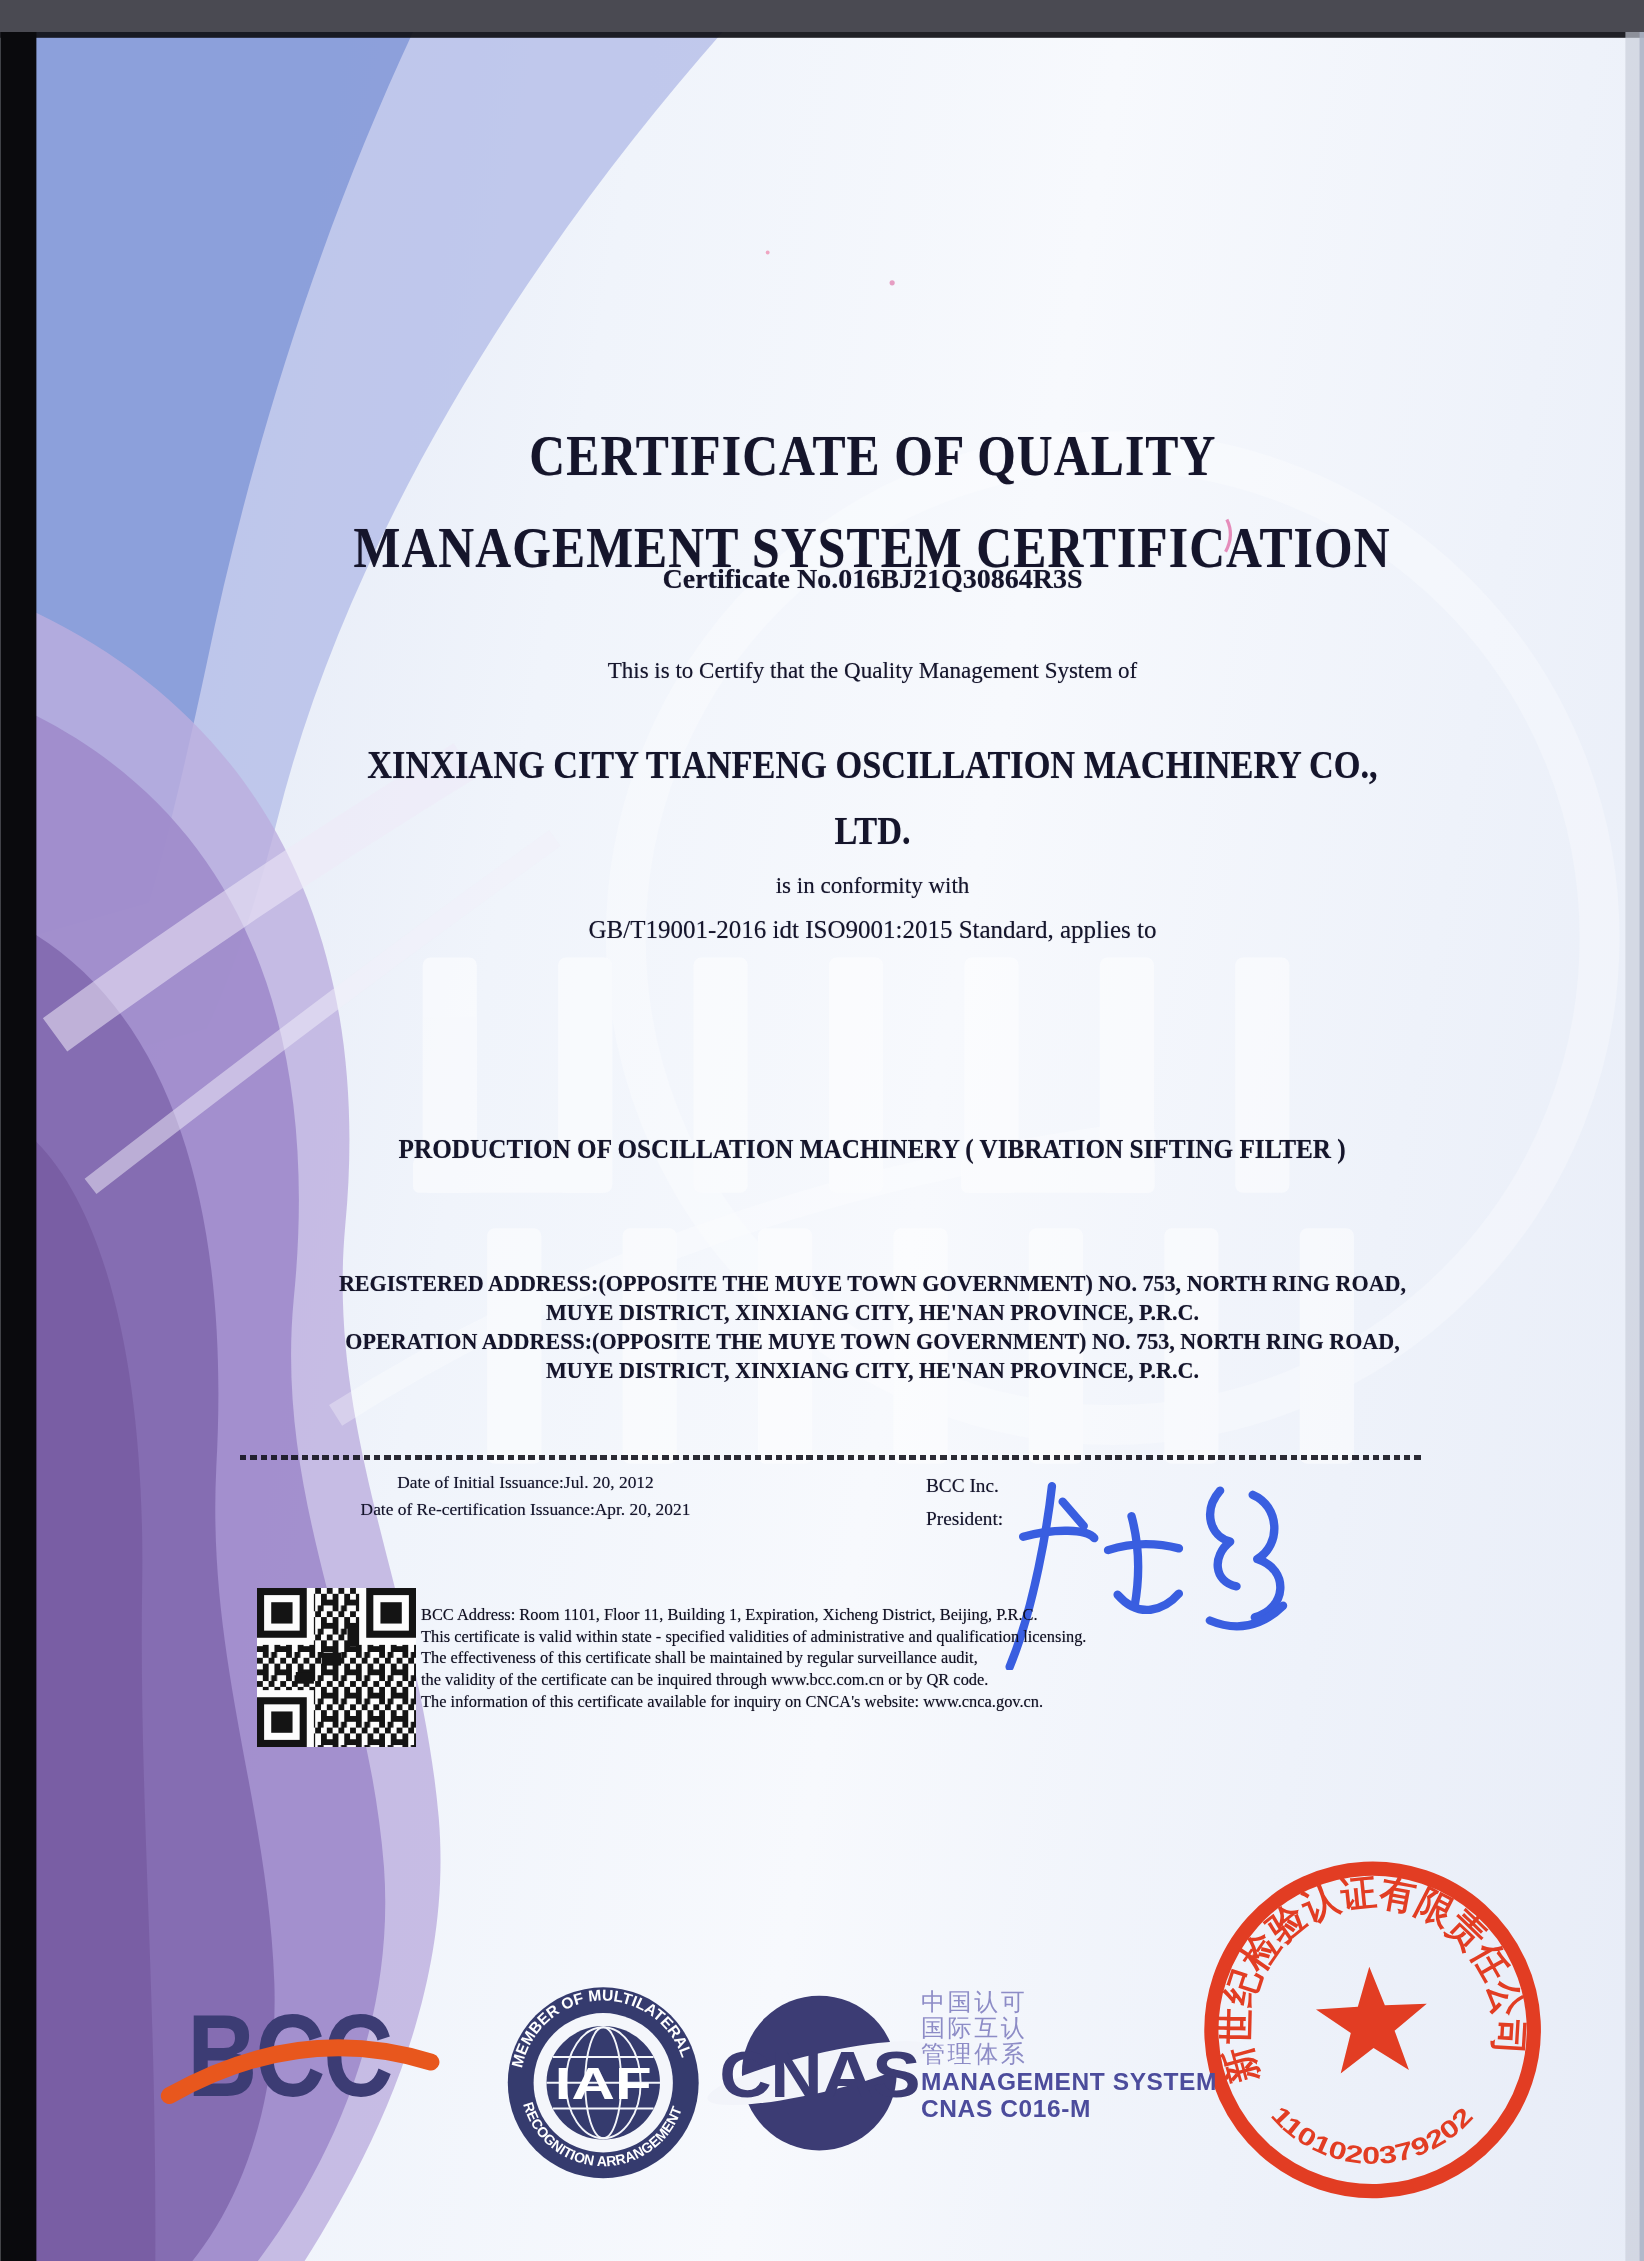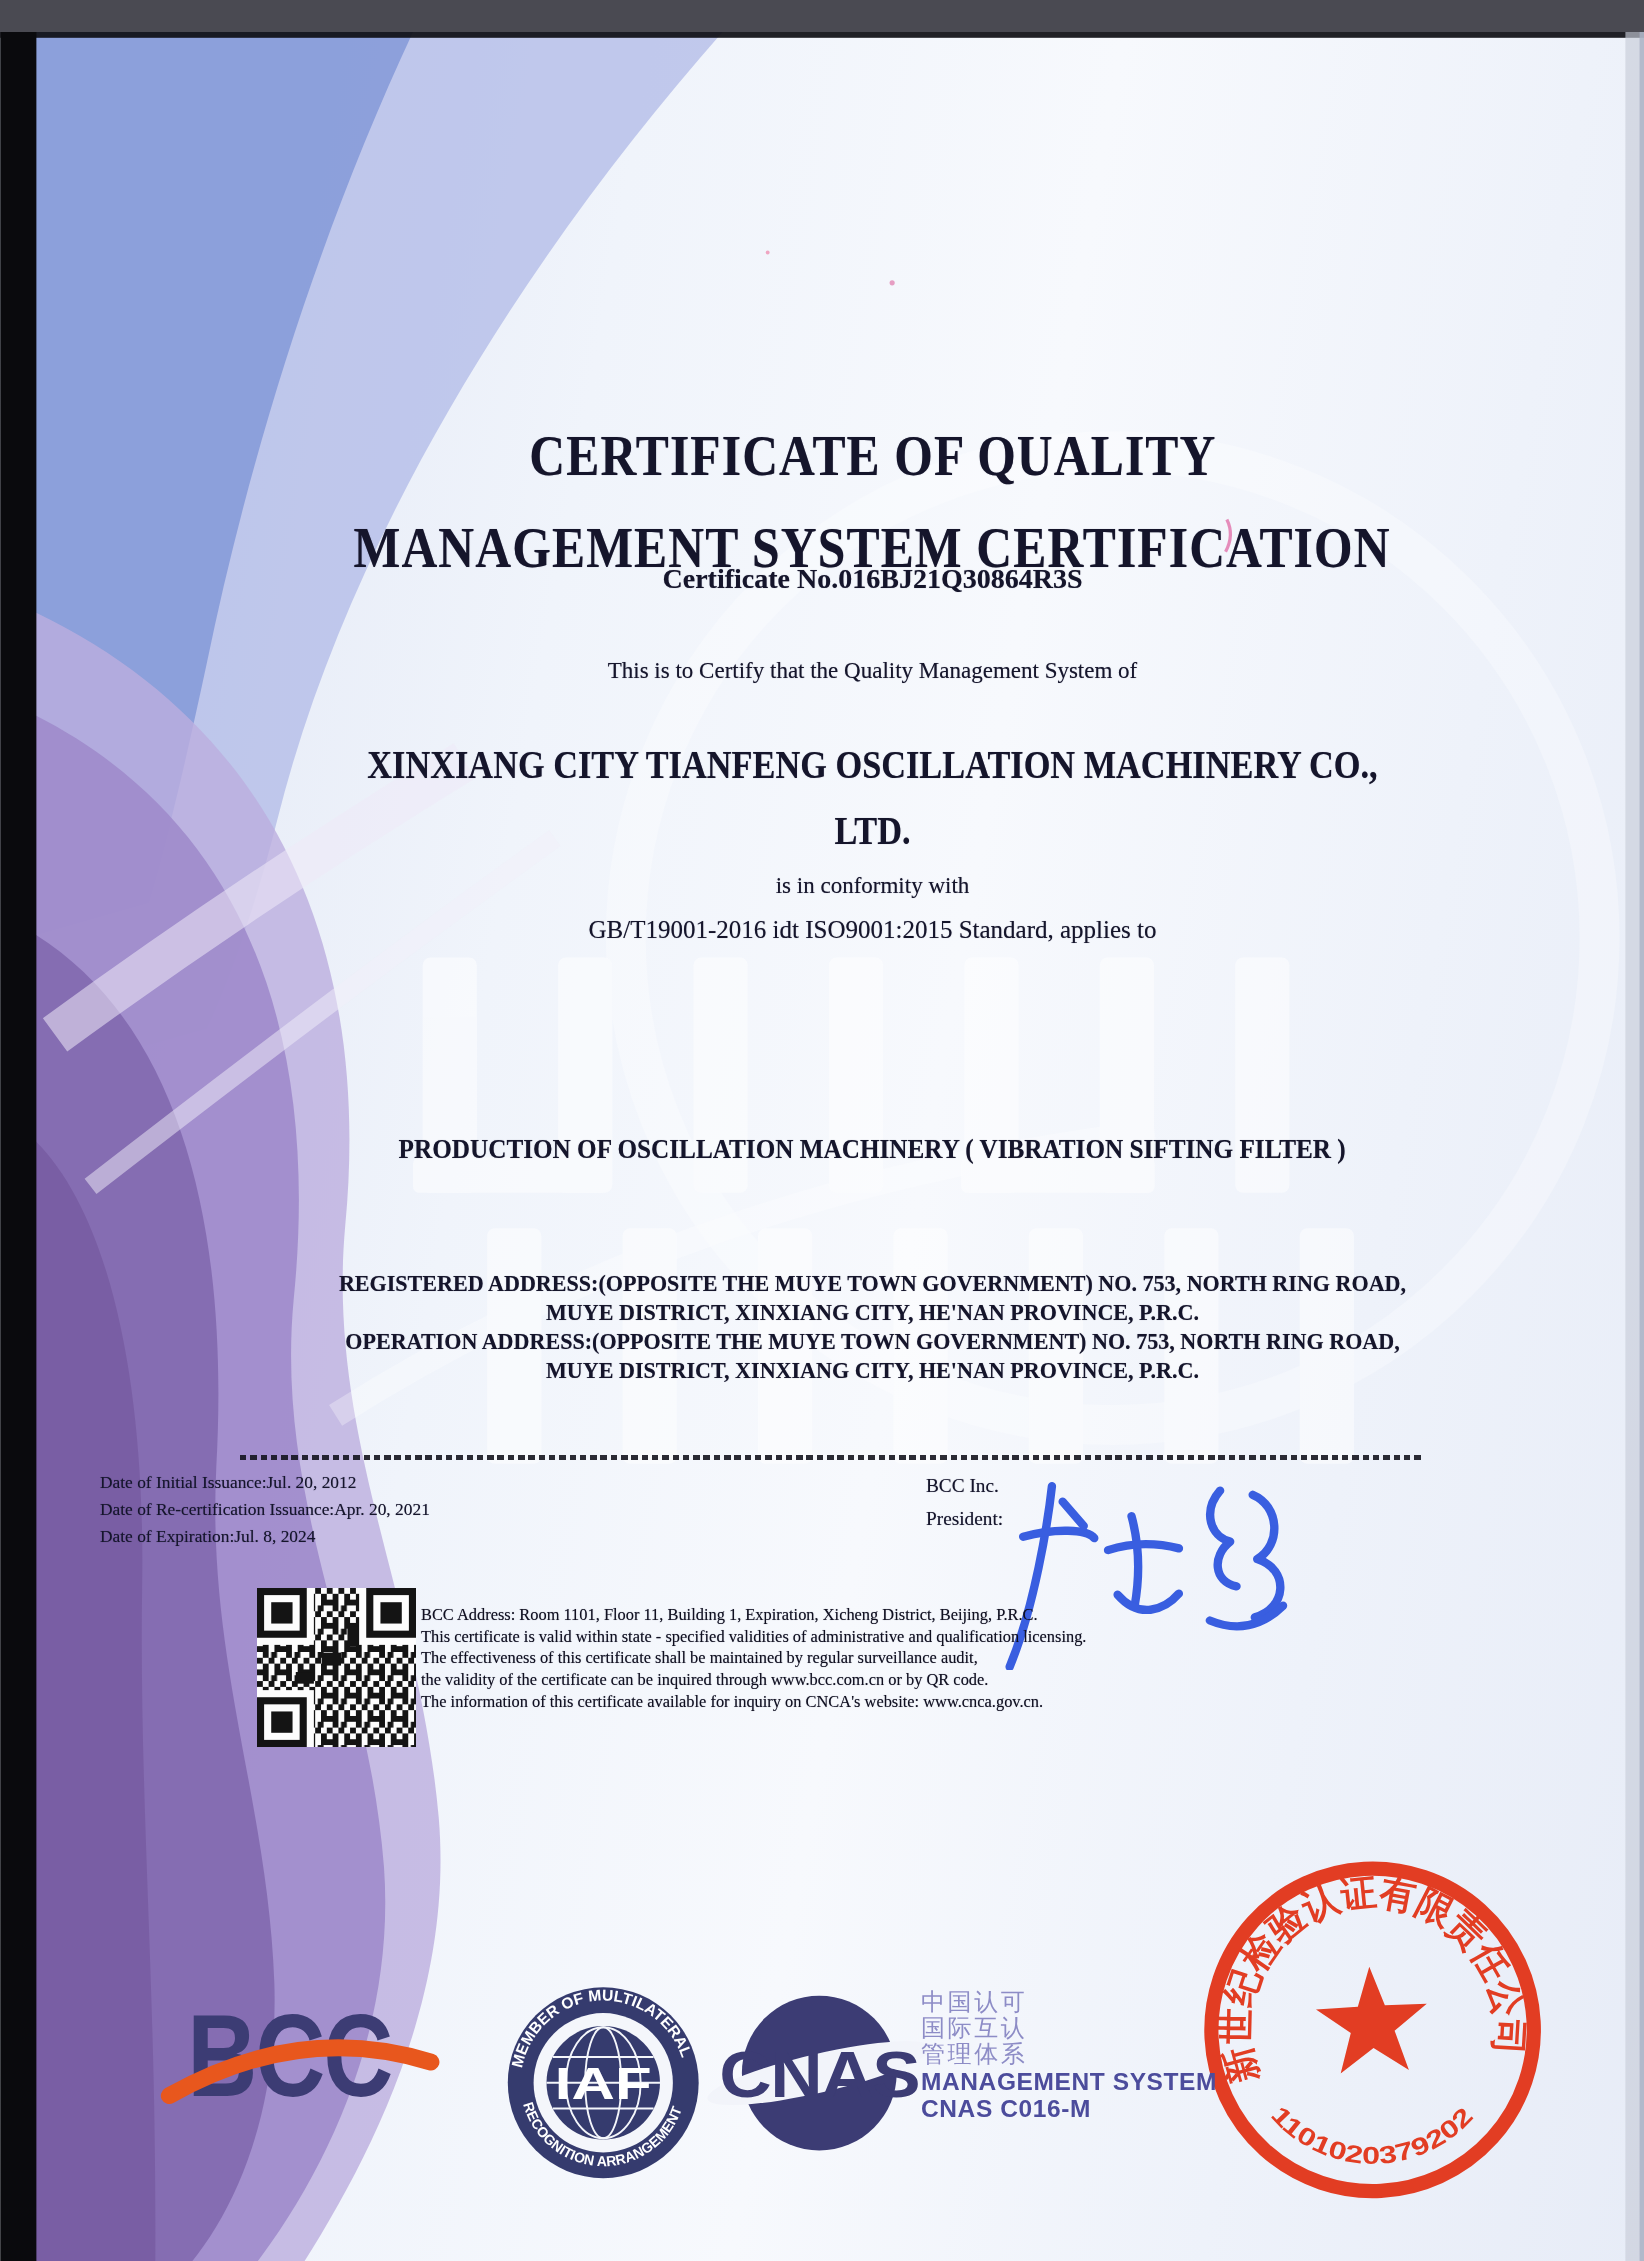--- a/index.html
+++ b/index.html
@@ -16,21 +16,21 @@
   .certify{font-size:23px;}
   .company{font-weight:bold;font-size:39px;line-height:66px;}
   .company>div{transform:scaleX(.88);max-width:1225px;}
   .conform{font-size:23px;}
   .standard{font-size:25px;}
   .scope{font-weight:bold;font-size:28px;}
   .scope>div{transform:scaleX(.9);}
   .addr{font-weight:bold;font-size:24px;line-height:29px;}
   .addr>div{transform:scaleX(.92);max-width:1161px;}
   .sep{height:4.5px;background:repeating-linear-gradient(90deg,#14141e 0 6.4px,transparent 6.4px 10.3px);opacity:.9;}
-  .dates{left:100px;width:851px;font-size:17.4px;line-height:27px;}
+  .dates{left:100px;width:851px;text-align:center;font-size:17.4px;line-height:27px;}
   .issuer{left:926px;font-size:19.3px;line-height:33px;}
   .fineprint{left:421px;font-size:16.4px;line-height:21.7px;white-space:nowrap;color:#101020;}
   .cnas-cn{left:921px;top:1957px;font-family:"Liberation Sans",sans-serif;font-size:24px;line-height:26px;color:#8d8cc6;letter-spacing:2.6px;text-align:center;}
   .cnas-en{left:921px;font-family:"Liberation Sans",sans-serif;font-weight:bold;font-size:24.5px;line-height:26.4px;color:#4c4c9c;letter-spacing:0.6px;}
   svg text{font-family:"Liberation Sans",sans-serif;}
 </style>
 </head>
 <body>
 
 <div class="page">
@@ -115,21 +115,20 @@
       <div>REGISTERED ADDRESS:(OPPOSITE THE MUYE TOWN GOVERNMENT) NO. 753, NORTH RING ROAD, MUYE DISTRICT, XINXIANG CITY, HE'NAN PROVINCE, P.R.C.</div>
       <div>OPERATION ADDRESS:(OPPOSITE THE MUYE TOWN GOVERNMENT) NO. 753, NORTH RING ROAD, MUYE DISTRICT, XINXIANG CITY, HE'NAN PROVINCE, P.R.C.</div>
     </div>
   </div>
 
   <div class="abs sep" style="left:240px;top:1423px;width:1183px"></div>
 
   <div class="abs dates ink" style="top:1437px">
     <div>Date of Initial Issuance:Jul. 20, 2012</div>
     <div>Date of Re-certification Issuance:Apr. 20, 2021</div>
-    <div>Date of Expiration:Jul. 8, 2024</div>
   </div>
 
   <div class="abs issuer ink" style="top:1437px">
     <div>BCC Inc.</div>
     <div>President:</div>
   </div>
 
   <svg class="abs" style="left:980px;top:1425px" width="335" height="213" viewBox="0 0 520 330">
     <g fill="none" stroke-width="13" stroke-linecap="round" stroke-linejoin="round" opacity=".92" transform="rotate(-4 260 160)" stroke="#2a52de">
       <path d="M120,35 C110,90 80,220 35,310"></path>

